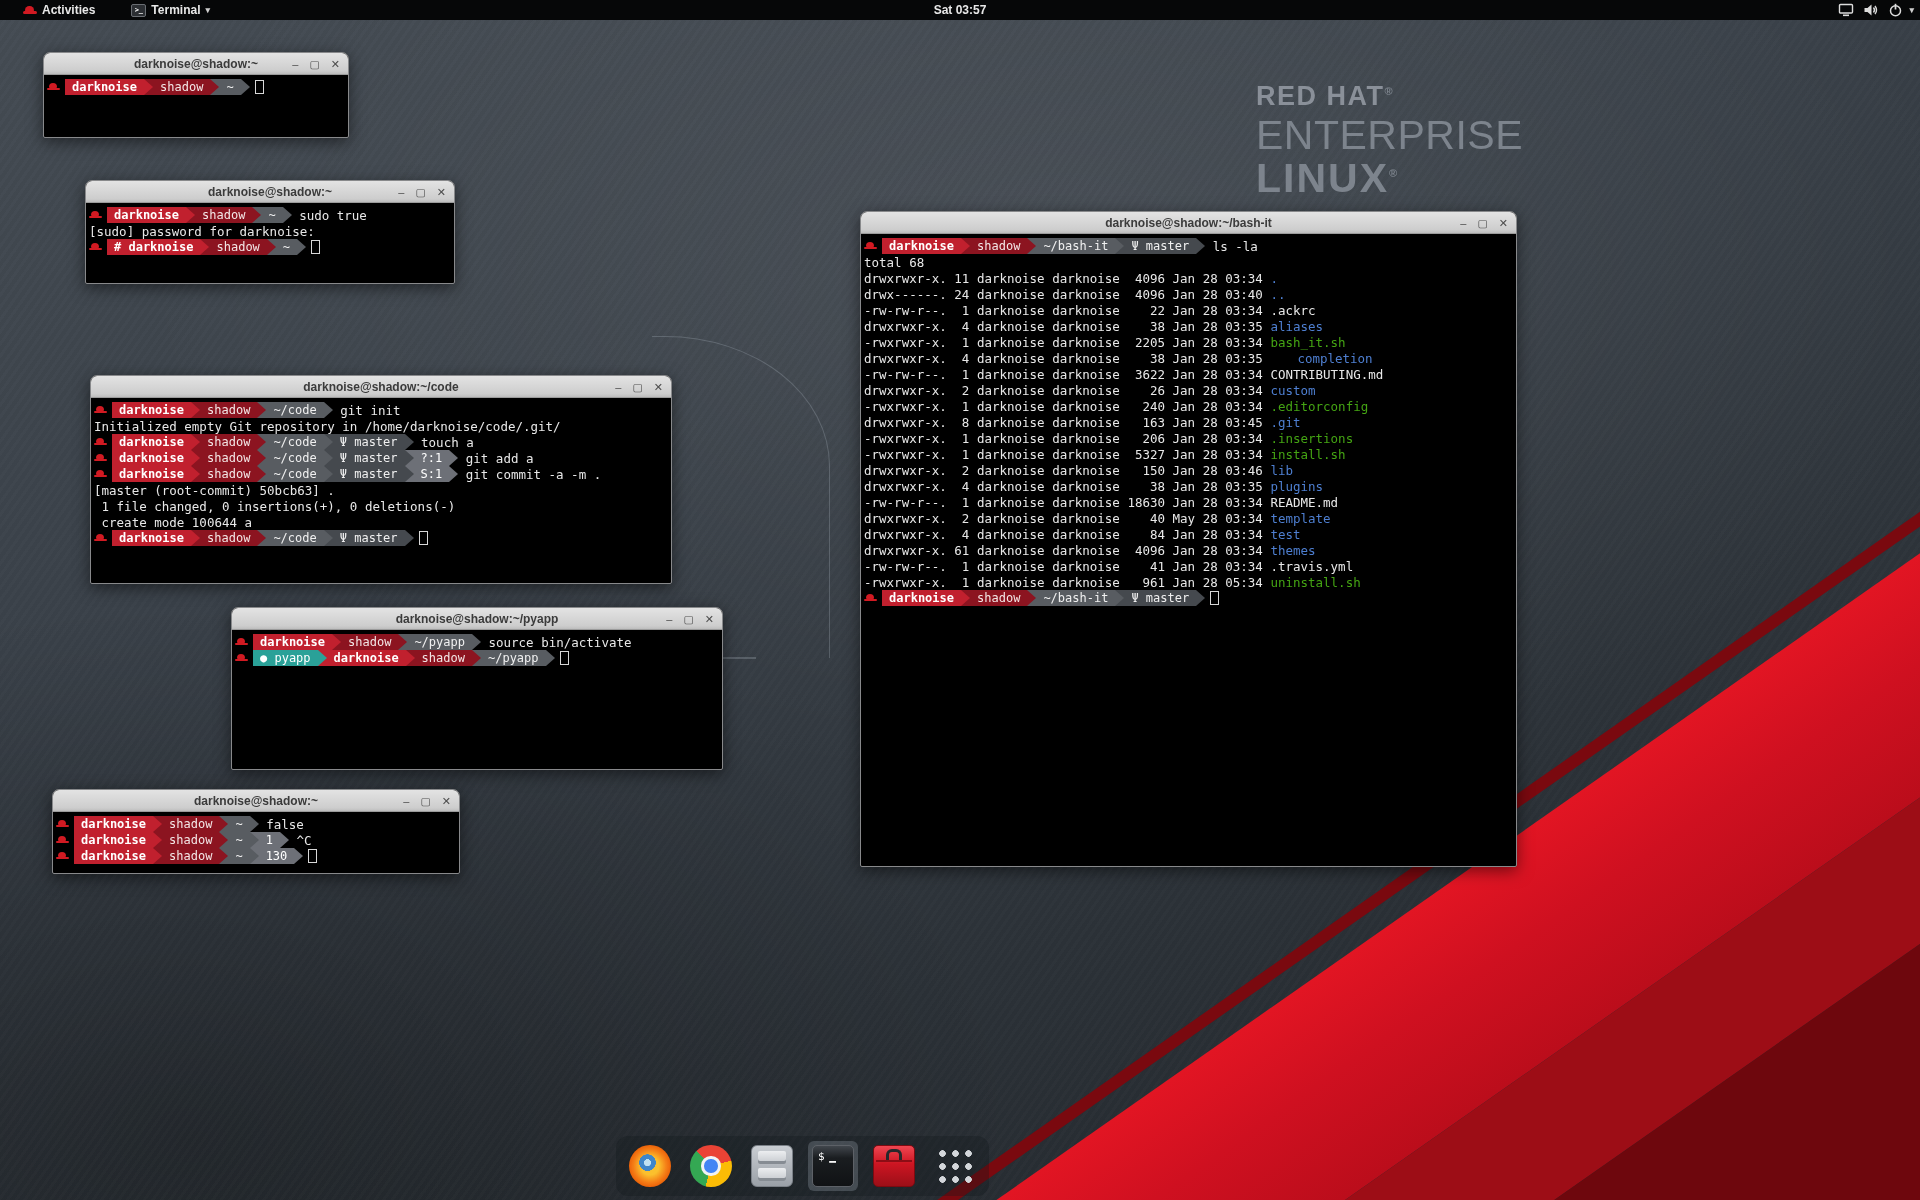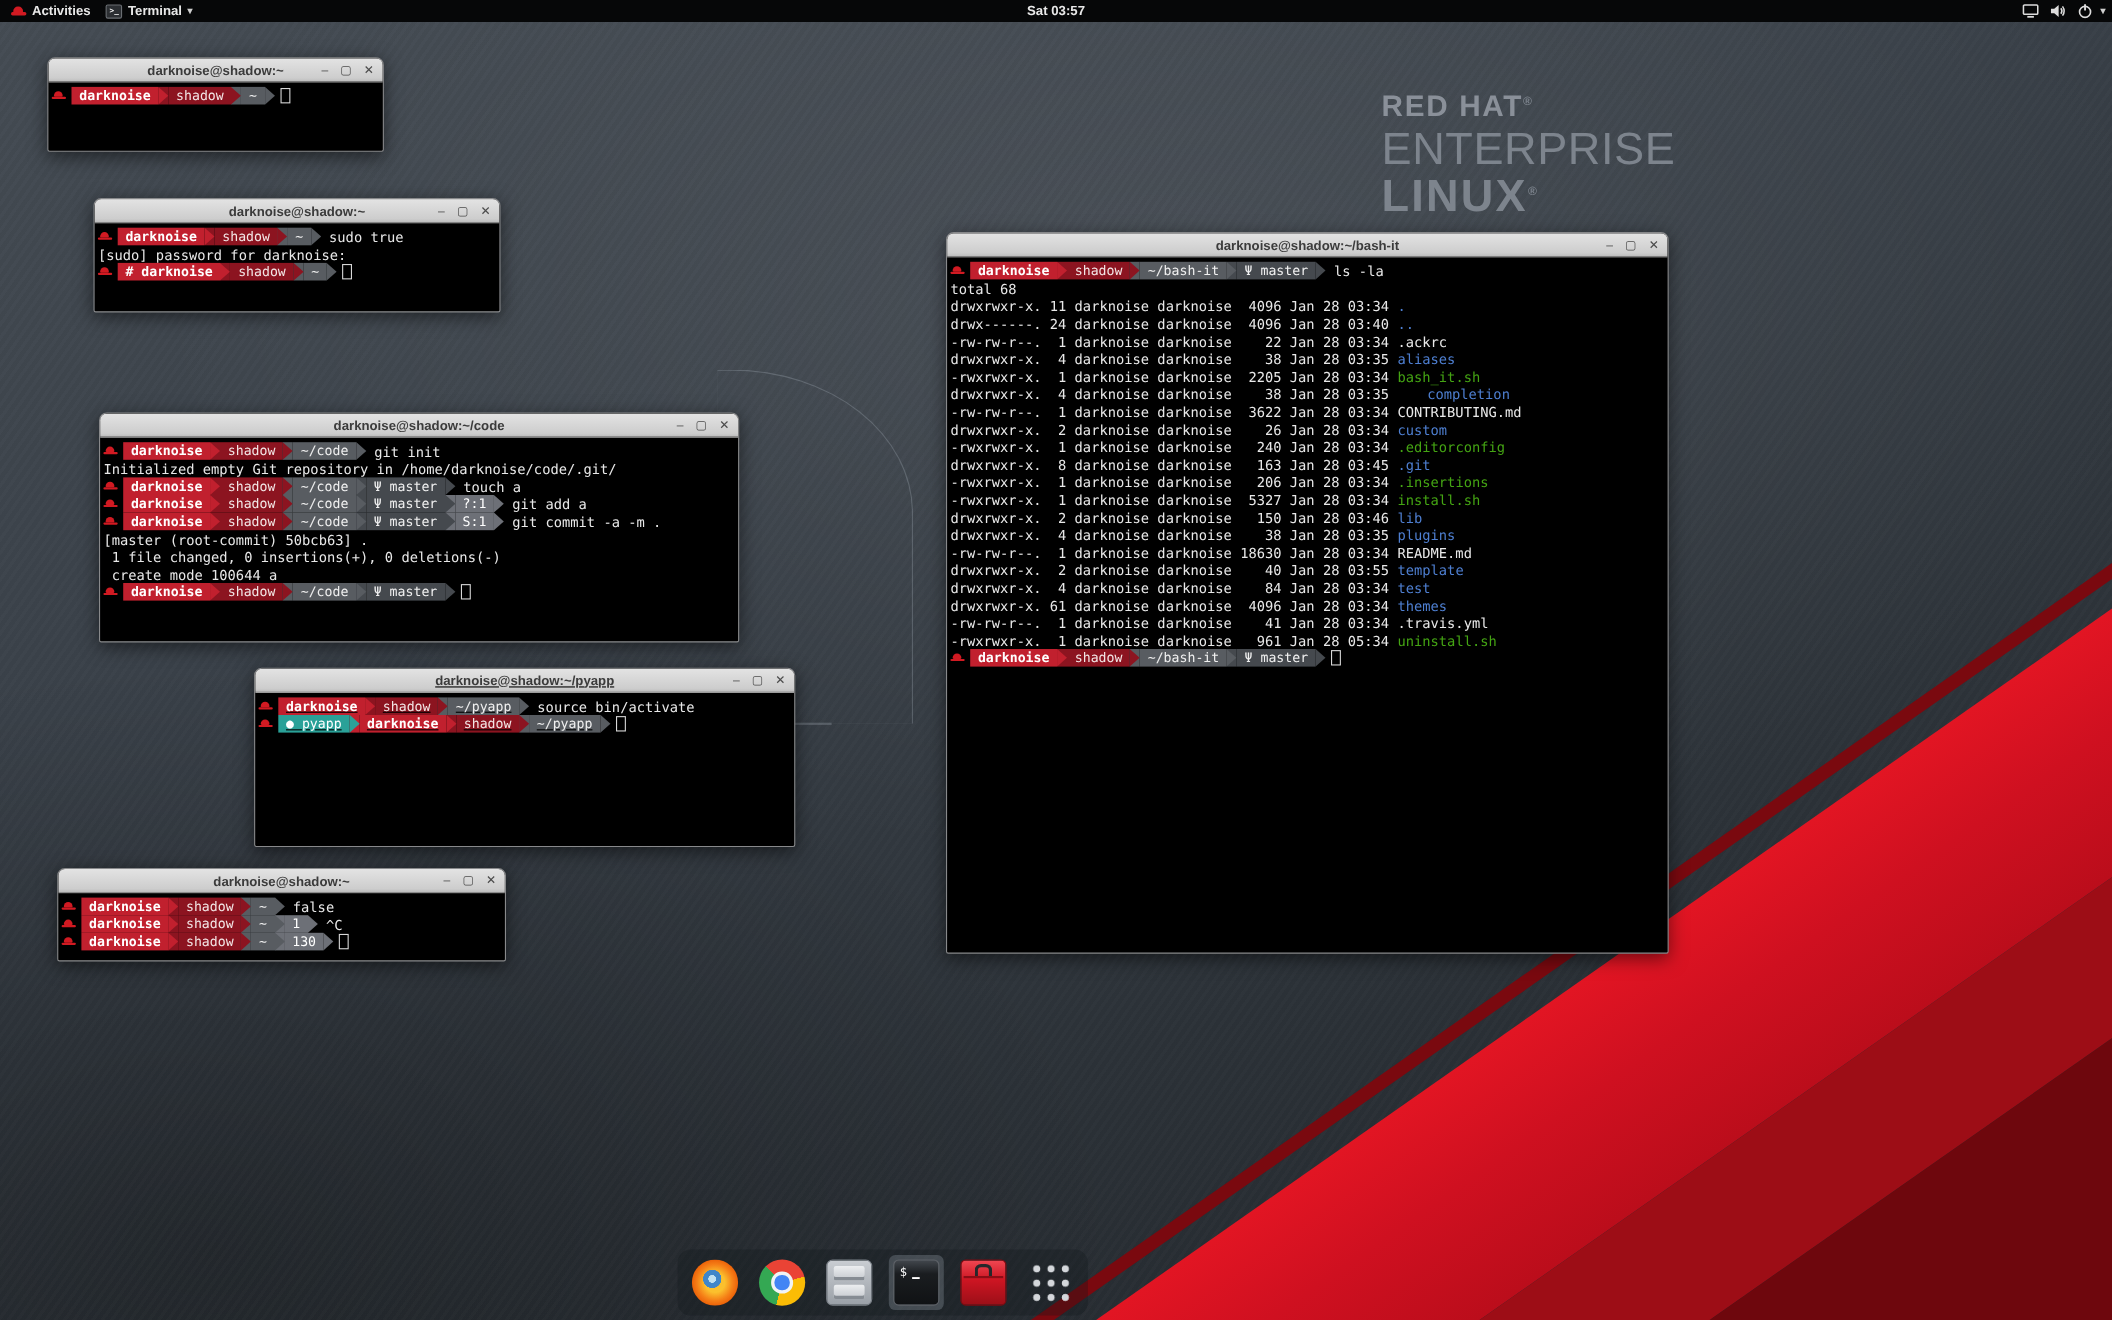--- a/index.html
+++ b/index.html
@@ -31,21 +31,21 @@
   
   #branding { position:absolute; left:1256px; top:82px; z-index:1; line-height:1.05; }
   #branding .brand1 { font-size:27px; font-weight:bold; letter-spacing:1.5px; color:#8a9099; }
   #branding .brand2 { font-size:41px; font-weight:normal; letter-spacing:0.5px; color:#7d848d; margin-top:4px; }
   #branding .brand3 { font-size:41px; font-weight:bold; letter-spacing:2px; color:#7d848d; }
   #branding sup { font-size:11px; color:#7d848d; }
 
   
   #top-bar { position:absolute; left:0; top:0; width:1920px; height:20px; background:#060708;
     z-index:5; display:flex; align-items:center; color:#e8e8e8; font-size:12px; font-weight:bold; }
-  .tb-left { display:flex; align-items:flex-start; gap:6px; padding-left:6px; }
+  .tb-left { display:flex; align-items:flex-start; gap:28px; padding-left:19px; }
   .tb-item { display:flex; align-items:center; gap:5px; height:20px; padding:0 4px; cursor:default; }
   .hat-logo { position:relative; width:14px; height:14px; display:inline-block; }
   .hat-logo::before { content:""; position:absolute; left:2px; top:3px; width:9px; height:5px;
     background:#d11a22; border-radius:5px 5px 1px 1px; }
   .hat-logo::after { content:""; position:absolute; left:0; top:8px; width:14px; height:3px;
     background:#d11a22; border-radius:2px; }
   .term-mini { width:15px; height:13px; background:#2c2f33; border:1px solid #6a6e73; border-radius:2px;
     color:#fff; font-size:7px; line-height:11px; text-align:center; font-family:"DejaVu Sans Mono",monospace; }
   .caret { font-size:9px; color:#cfcfcf; }
   .tb-center { position:absolute; left:0; right:0; text-align:center; pointer-events:none; }
@@ -205,21 +205,21 @@
         <div class="tline"><span class="ttext">Initialized empty Git repository in /home/darknoise/code/.git/</span></div>
         <div class="tline"><span class="hat"></span><span class="seg" style="background: rgb(193, 32, 46); color: rgb(255, 255, 255); font-weight: bold;">darknoise</span><span class="parrow" style="border-left-color: rgb(193, 32, 46); background: rgb(140, 20, 32);"></span><span class="seg" style="background: rgb(140, 20, 32); color: rgb(243, 230, 230);">shadow</span><span class="parrow" style="border-left-color: rgb(140, 20, 32); background: rgb(88, 92, 97);"></span><span class="seg" style="background: rgb(88, 92, 97); color: rgb(240, 240, 240);">~/code</span><span class="parrow" style="border-left-color: rgb(88, 92, 97); background: rgb(69, 73, 78);"></span><span class="seg" style="background: rgb(69, 73, 78); color: rgb(240, 240, 240);">Ψ master</span><span class="parrow" style="border-left-color: rgb(69, 73, 78);"></span><span class="ttext"> touch a</span></div>
         <div class="tline"><span class="hat"></span><span class="seg" style="background: rgb(193, 32, 46); color: rgb(255, 255, 255); font-weight: bold;">darknoise</span><span class="parrow" style="border-left-color: rgb(193, 32, 46); background: rgb(140, 20, 32);"></span><span class="seg" style="background: rgb(140, 20, 32); color: rgb(243, 230, 230);">shadow</span><span class="parrow" style="border-left-color: rgb(140, 20, 32); background: rgb(88, 92, 97);"></span><span class="seg" style="background: rgb(88, 92, 97); color: rgb(240, 240, 240);">~/code</span><span class="parrow" style="border-left-color: rgb(88, 92, 97); background: rgb(69, 73, 78);"></span><span class="seg" style="background: rgb(69, 73, 78); color: rgb(240, 240, 240);">Ψ master</span><span class="parrow" style="border-left-color: rgb(69, 73, 78); background: rgb(109, 112, 119);"></span><span class="seg" style="background: rgb(109, 112, 119); color: rgb(255, 255, 255);">?:1</span><span class="parrow" style="border-left-color: rgb(109, 112, 119);"></span><span class="ttext"> git add a</span></div>
         <div class="tline"><span class="hat"></span><span class="seg" style="background: rgb(193, 32, 46); color: rgb(255, 255, 255); font-weight: bold;">darknoise</span><span class="parrow" style="border-left-color: rgb(193, 32, 46); background: rgb(140, 20, 32);"></span><span class="seg" style="background: rgb(140, 20, 32); color: rgb(243, 230, 230);">shadow</span><span class="parrow" style="border-left-color: rgb(140, 20, 32); background: rgb(88, 92, 97);"></span><span class="seg" style="background: rgb(88, 92, 97); color: rgb(240, 240, 240);">~/code</span><span class="parrow" style="border-left-color: rgb(88, 92, 97); background: rgb(69, 73, 78);"></span><span class="seg" style="background: rgb(69, 73, 78); color: rgb(240, 240, 240);">Ψ master</span><span class="parrow" style="border-left-color: rgb(69, 73, 78); background: rgb(109, 112, 119);"></span><span class="seg" style="background: rgb(109, 112, 119); color: rgb(255, 255, 255);">S:1</span><span class="parrow" style="border-left-color: rgb(109, 112, 119);"></span><span class="ttext"> git commit -a -m .</span></div>
         <div class="tline"><span class="ttext">[master (root-commit) 50bcb63] .</span></div>
         <div class="tline"><span class="ttext"> 1 file changed, 0 insertions(+), 0 deletions(-)</span></div>
         <div class="tline"><span class="ttext"> create mode 100644 a</span></div>
         <div class="tline"><span class="hat"></span><span class="seg" style="background: rgb(193, 32, 46); color: rgb(255, 255, 255); font-weight: bold;">darknoise</span><span class="parrow" style="border-left-color: rgb(193, 32, 46); background: rgb(140, 20, 32);"></span><span class="seg" style="background: rgb(140, 20, 32); color: rgb(243, 230, 230);">shadow</span><span class="parrow" style="border-left-color: rgb(140, 20, 32); background: rgb(88, 92, 97);"></span><span class="seg" style="background: rgb(88, 92, 97); color: rgb(240, 240, 240);">~/code</span><span class="parrow" style="border-left-color: rgb(88, 92, 97); background: rgb(69, 73, 78);"></span><span class="seg" style="background: rgb(69, 73, 78); color: rgb(240, 240, 240);">Ψ master</span><span class="parrow" style="border-left-color: rgb(69, 73, 78);"></span><span class="cursor"></span></div>
       </div>
     </div>
-    <div class="window" style="left: 231px; top: 607px; width: 492px; height: 163px; text-decoration: underline;">
+    <div class="window" style="left: 231px; top: 607px; width: 492px; height: 163px;">
       <div class="titlebar">
         <div class="title">darknoise@shadow:~/pyapp</div>
         <div class="winbtns">
           <span class="winbtn">–</span>
           <span class="winbtn">▢</span>
           <span class="winbtn">✕</span>
         </div>
       </div>
       <div class="termbody">
         <div class="tline"><span class="hat"></span><span class="seg" style="background: rgb(193, 32, 46); color: rgb(255, 255, 255); font-weight: bold;">darknoise</span><span class="parrow" style="border-left-color: rgb(193, 32, 46); background: rgb(140, 20, 32);"></span><span class="seg" style="background: rgb(140, 20, 32); color: rgb(243, 230, 230);">shadow</span><span class="parrow" style="border-left-color: rgb(140, 20, 32); background: rgb(88, 92, 97);"></span><span class="seg" style="background: rgb(88, 92, 97); color: rgb(240, 240, 240);">~/pyapp</span><span class="parrow" style="border-left-color: rgb(88, 92, 97);"></span><span class="ttext"> source bin/activate</span></div>
@@ -261,21 +261,21 @@
         <div class="tline"><span class="ttext">drwxrwxr-x.  4 darknoise darknoise    38 Jan 28 03:35 </span><span class="ttext" style="color: rgb(78, 127, 209); margin-left: 27px;">completion</span></div>
         <div class="tline"><span class="ttext">-rw-rw-r--.  1 darknoise darknoise  3622 Jan 28 03:34 CONTRIBUTING.md</span></div>
         <div class="tline"><span class="ttext">drwxrwxr-x.  2 darknoise darknoise    26 Jan 28 03:34 </span><span class="ttext" style="color: rgb(78, 127, 209);">custom</span></div>
         <div class="tline"><span class="ttext">-rwxrwxr-x.  1 darknoise darknoise   240 Jan 28 03:34 </span><span class="ttext" style="color: rgb(68, 164, 19);">.editorconfig</span></div>
         <div class="tline"><span class="ttext">drwxrwxr-x.  8 darknoise darknoise   163 Jan 28 03:45 </span><span class="ttext" style="color: rgb(78, 127, 209);">.git</span></div>
         <div class="tline"><span class="ttext">-rwxrwxr-x.  1 darknoise darknoise   206 Jan 28 03:34 </span><span class="ttext" style="color: rgb(68, 164, 19);">.insertions</span></div>
         <div class="tline"><span class="ttext">-rwxrwxr-x.  1 darknoise darknoise  5327 Jan 28 03:34 </span><span class="ttext" style="color: rgb(68, 164, 19);">install.sh</span></div>
         <div class="tline"><span class="ttext">drwxrwxr-x.  2 darknoise darknoise   150 Jan 28 03:46 </span><span class="ttext" style="color: rgb(78, 127, 209);">lib</span></div>
         <div class="tline"><span class="ttext">drwxrwxr-x.  4 darknoise darknoise    38 Jan 28 03:35 </span><span class="ttext" style="color: rgb(78, 127, 209);">plugins</span></div>
         <div class="tline"><span class="ttext">-rw-rw-r--.  1 darknoise darknoise 18630 Jan 28 03:34 README.md</span></div>
-        <div class="tline"><span class="ttext">drwxrwxr-x.  2 darknoise darknoise    40 Jan 28 03:55 </span><span class="ttext" style="color: rgb(78, 127, 209);">template</span></div>
+        <div class="tline"><span class="ttext">drwxrwxr-x.  2 darknoise darknoise    40 May 28 03:34 </span><span class="ttext" style="color: rgb(78, 127, 209);">template</span></div>
         <div class="tline"><span class="ttext">drwxrwxr-x.  4 darknoise darknoise    84 Jan 28 03:34 </span><span class="ttext" style="color: rgb(78, 127, 209);">test</span></div>
         <div class="tline"><span class="ttext">drwxrwxr-x. 61 darknoise darknoise  4096 Jan 28 03:34 </span><span class="ttext" style="color: rgb(78, 127, 209);">themes</span></div>
         <div class="tline"><span class="ttext">-rw-rw-r--.  1 darknoise darknoise    41 Jan 28 03:34 .travis.yml</span></div>
         <div class="tline"><span class="ttext">-rwxrwxr-x.  1 darknoise darknoise   961 Jan 28 05:34 </span><span class="ttext" style="color: rgb(68, 164, 19);">uninstall.sh</span></div>
         <div class="tline"><span class="hat"></span><span class="seg" style="background: rgb(193, 32, 46); color: rgb(255, 255, 255); font-weight: bold;">darknoise</span><span class="parrow" style="border-left-color: rgb(193, 32, 46); background: rgb(140, 20, 32);"></span><span class="seg" style="background: rgb(140, 20, 32); color: rgb(243, 230, 230);">shadow</span><span class="parrow" style="border-left-color: rgb(140, 20, 32); background: rgb(88, 92, 97);"></span><span class="seg" style="background: rgb(88, 92, 97); color: rgb(240, 240, 240);">~/bash-it</span><span class="parrow" style="border-left-color: rgb(88, 92, 97); background: rgb(69, 73, 78);"></span><span class="seg" style="background: rgb(69, 73, 78); color: rgb(240, 240, 240);">Ψ master</span><span class="parrow" style="border-left-color: rgb(69, 73, 78);"></span><span class="cursor"></span></div>
       </div>
     </div>
   </div>
 
 <div id="dock">

